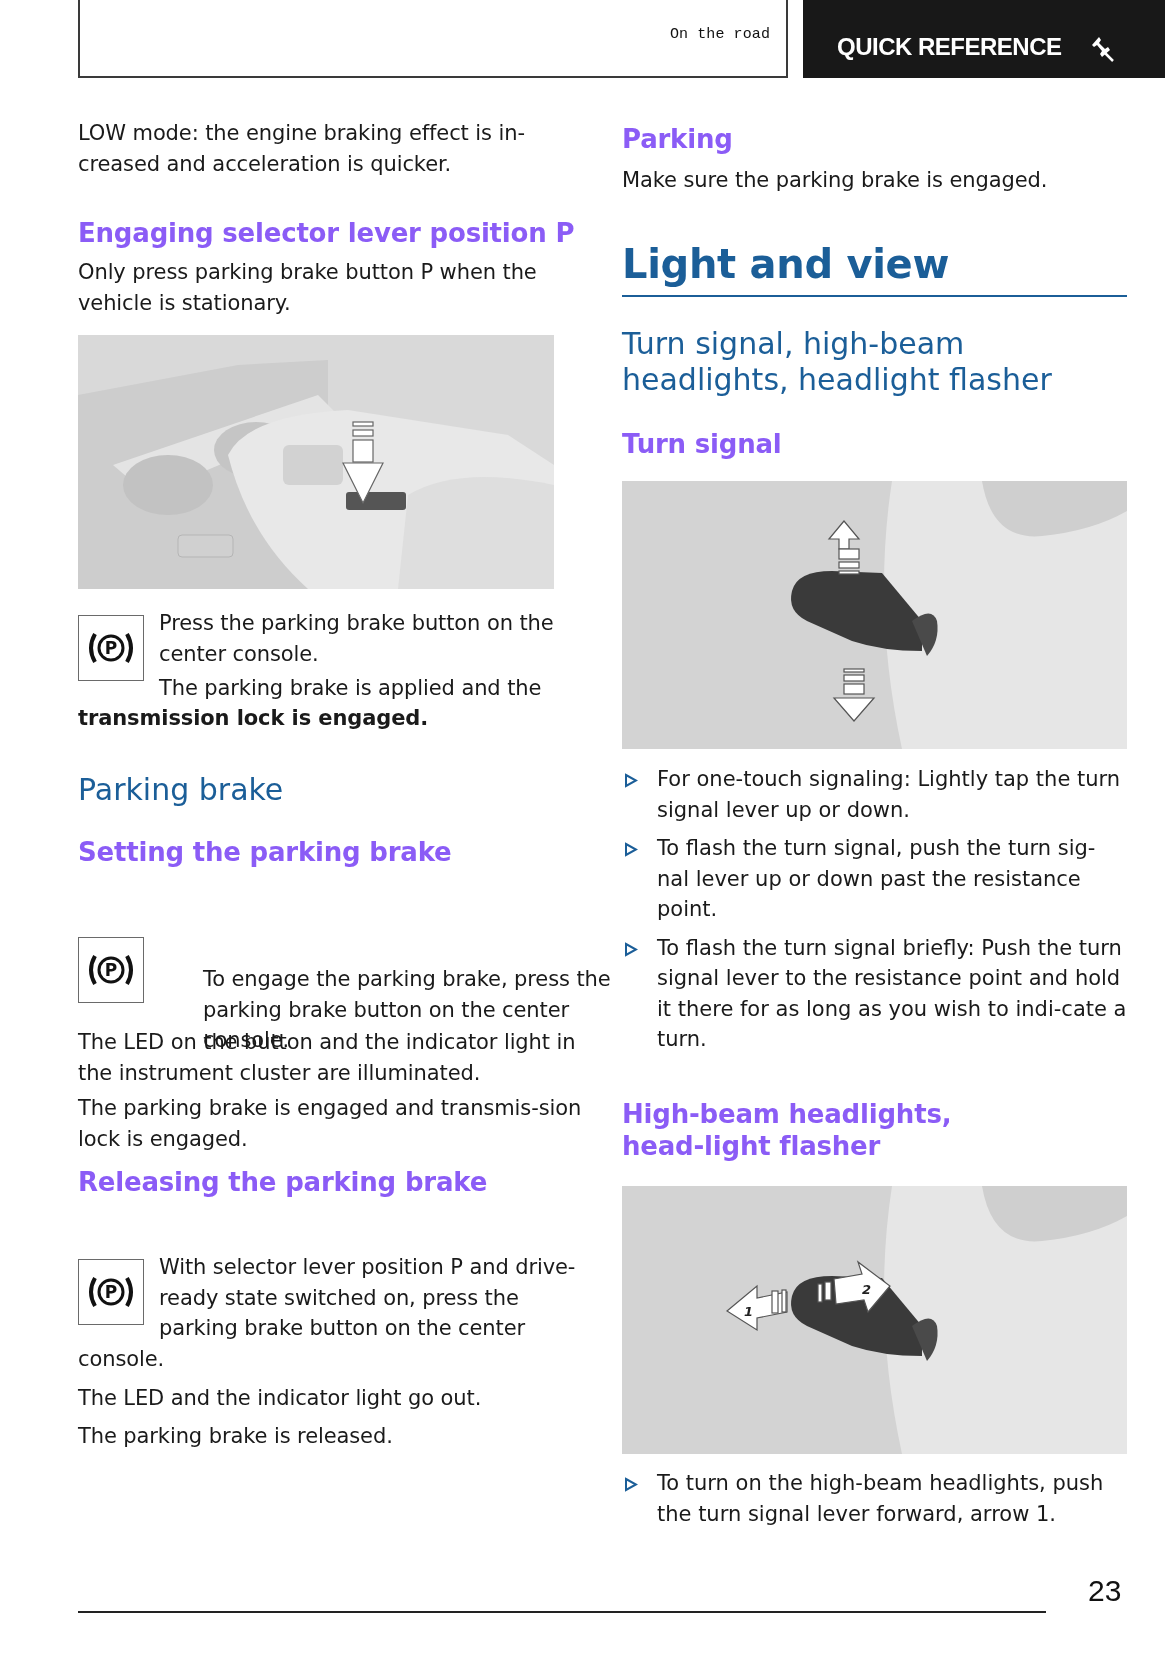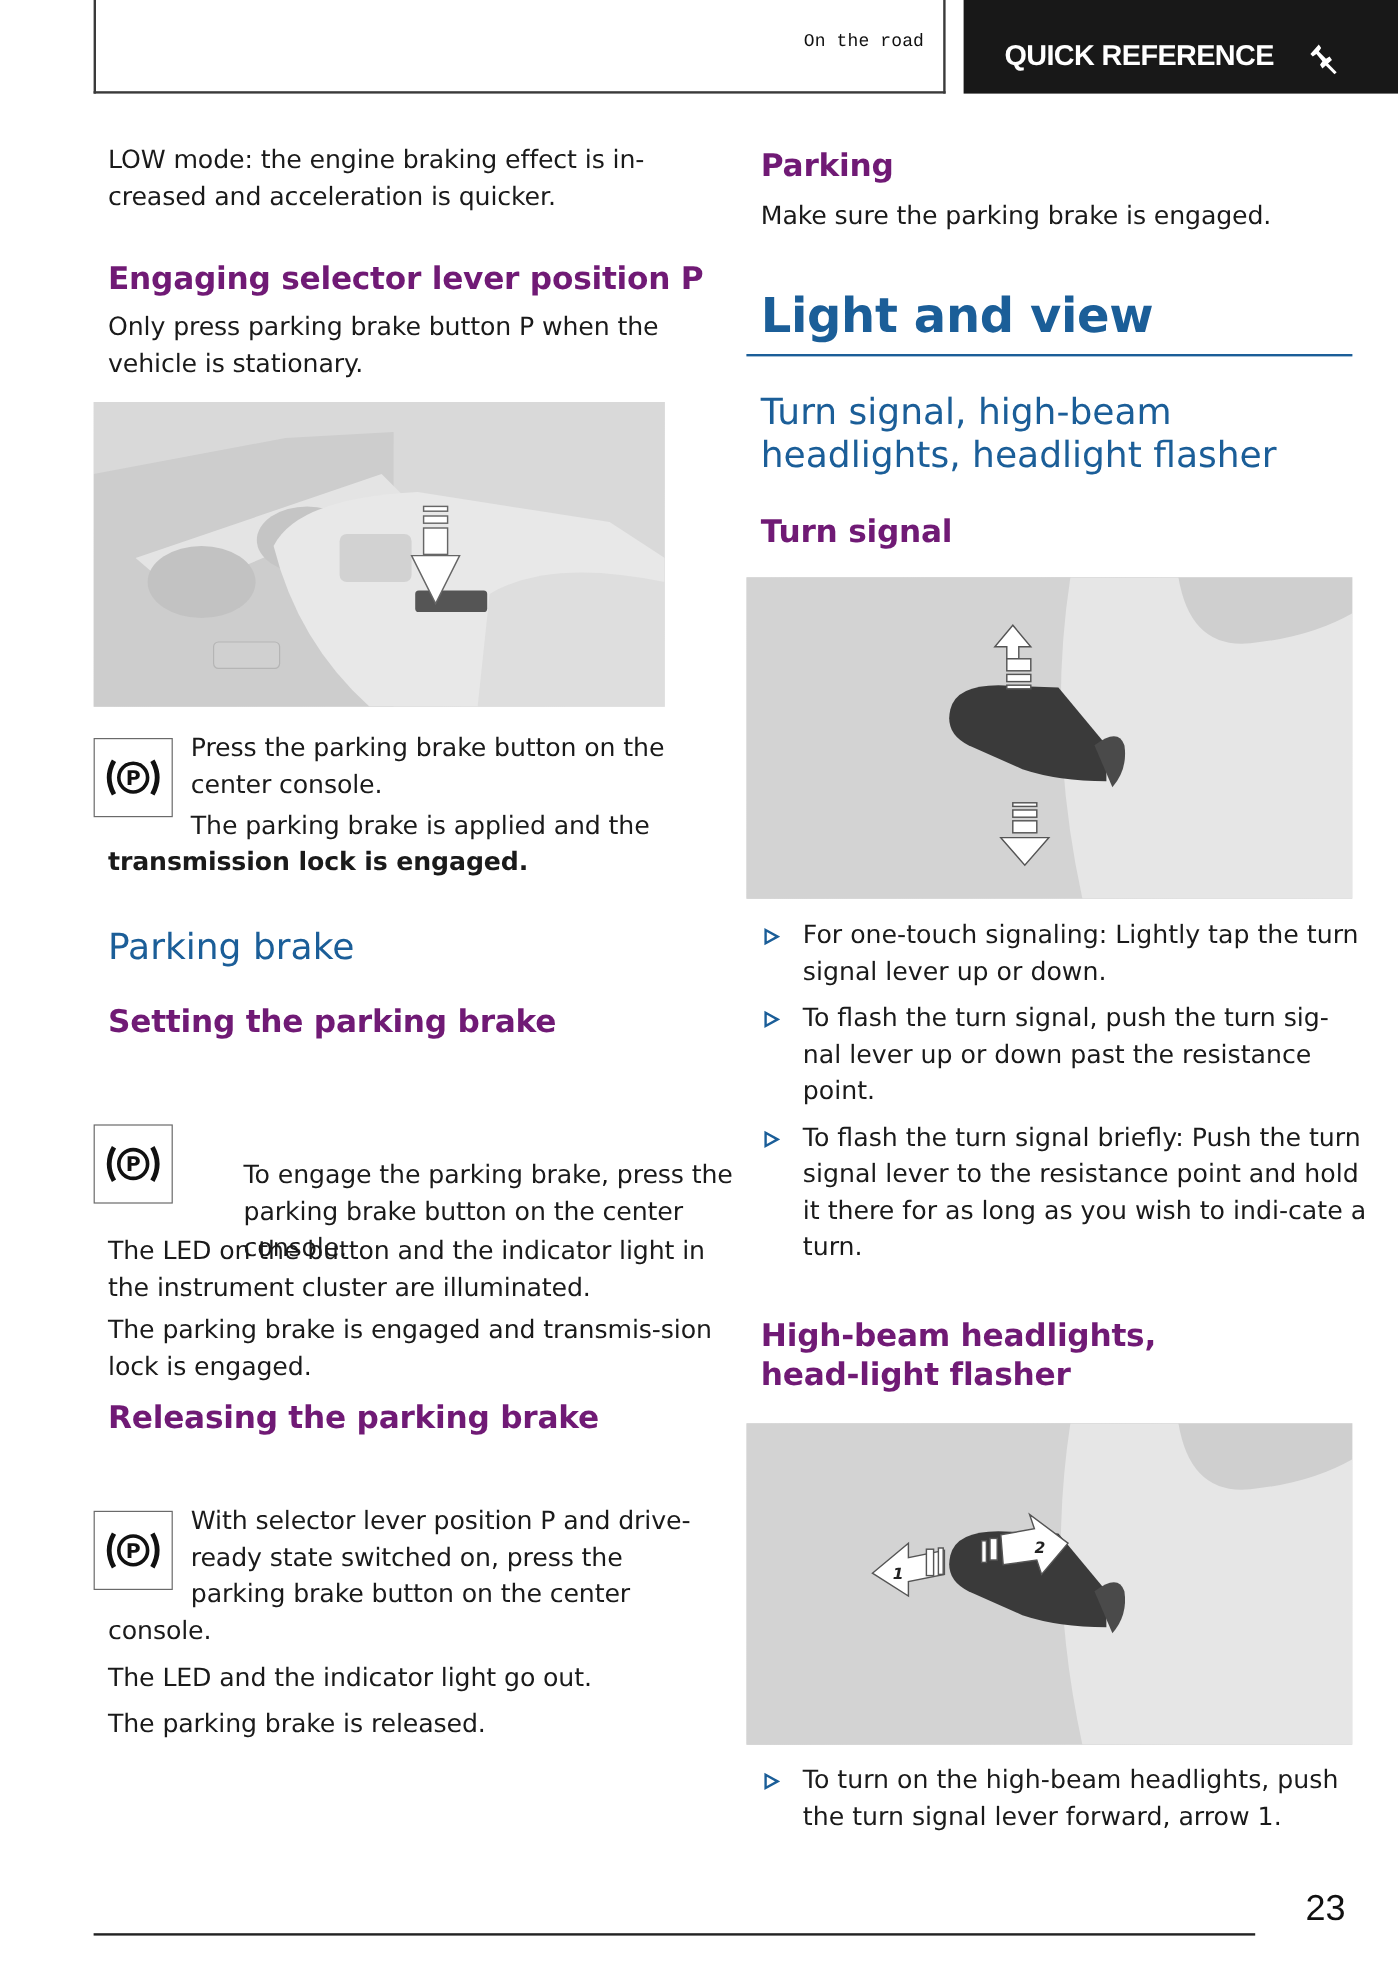--- a/index.html
+++ b/index.html
@@ -26,26 +26,26 @@
       position: absolute; left: 34px; top: 33px;
       font-family: "Liberation Sans", sans-serif; font-weight: bold;
       font-size: 24px; letter-spacing: -0.5px;
     }
     .pin-icon { position: absolute; left: 283px; top: 33px; width: 30px; height: 30px; }
 
     .col { position: absolute; top: 0; }
     .col-left { left: 78px; width: 505px; }
     .col-right { left: 622px; width: 505px; }
 
-    .block { position: absolute; left: 0; width: 100%; margin-left: 12px; }
+    .block { position: absolute; left: 0; width: 100%; }
     p.body {
       font-size: 21px; line-height: 30.5px; color: #1a1a1a; letter-spacing: -0.1px;
     }
     h3.sub {
-      font-size: 26px; font-weight: 600; color: #701a75; line-height: 32px;
+      font-size: 26px; font-weight: 600; color: #8b5cf6; line-height: 32px;
       letter-spacing: -0.2px;
     }
     h2.section {
       font-size: 30px; font-weight: normal; color: #1b5e98; line-height: 36px;
     }
     h1.chapter {
       font-size: 40px; font-weight: bold; color: #1b5e98; line-height: 48px;
       letter-spacing: -0.3px;
     }
     .chapter-rule { position: absolute; left: 0; width: 505px; height: 2px; background: #1b5e98; }

